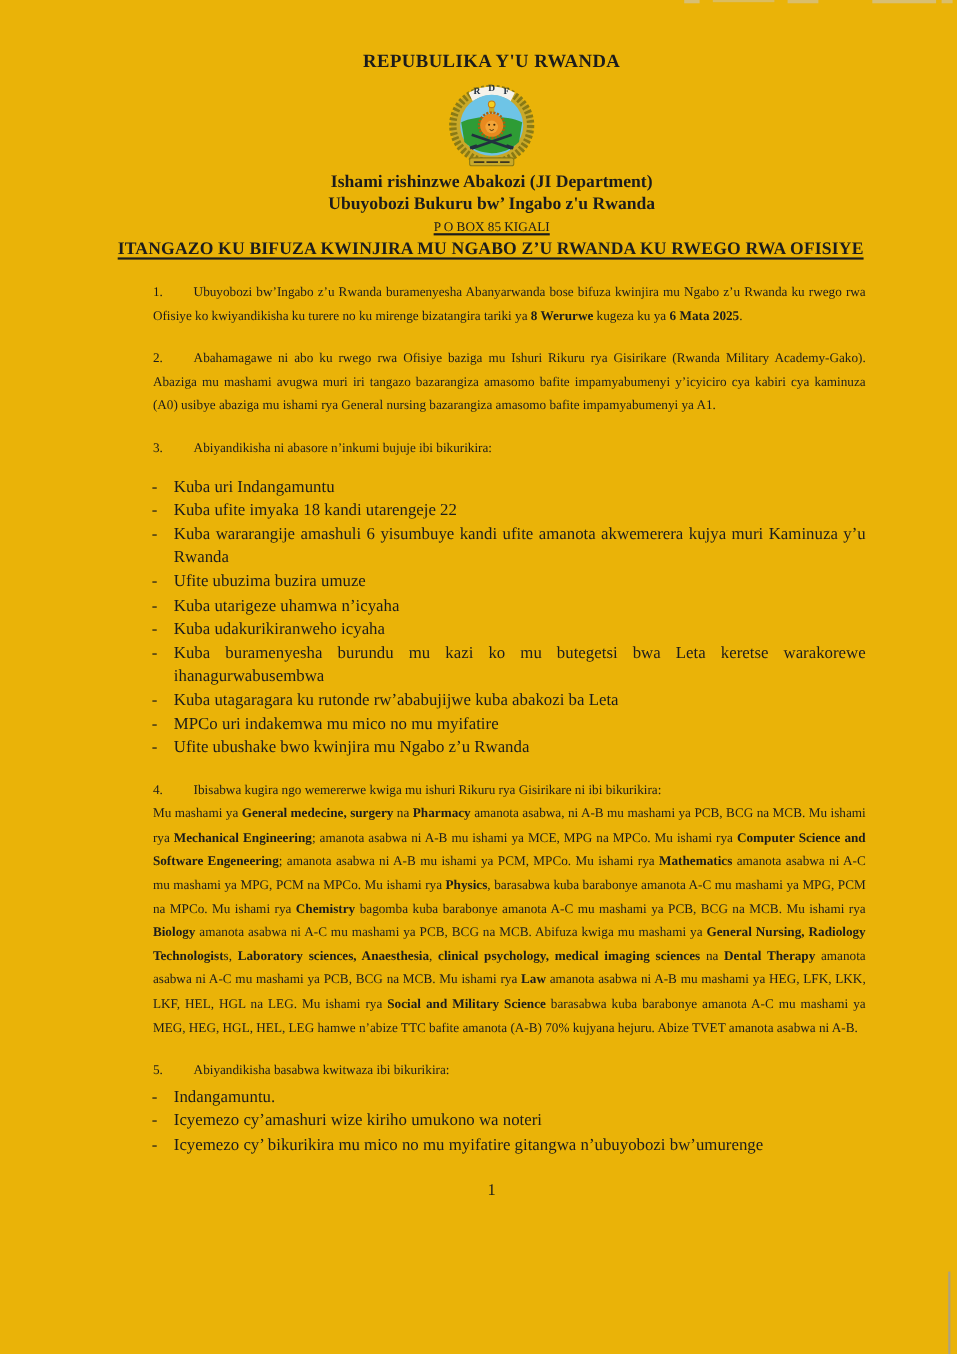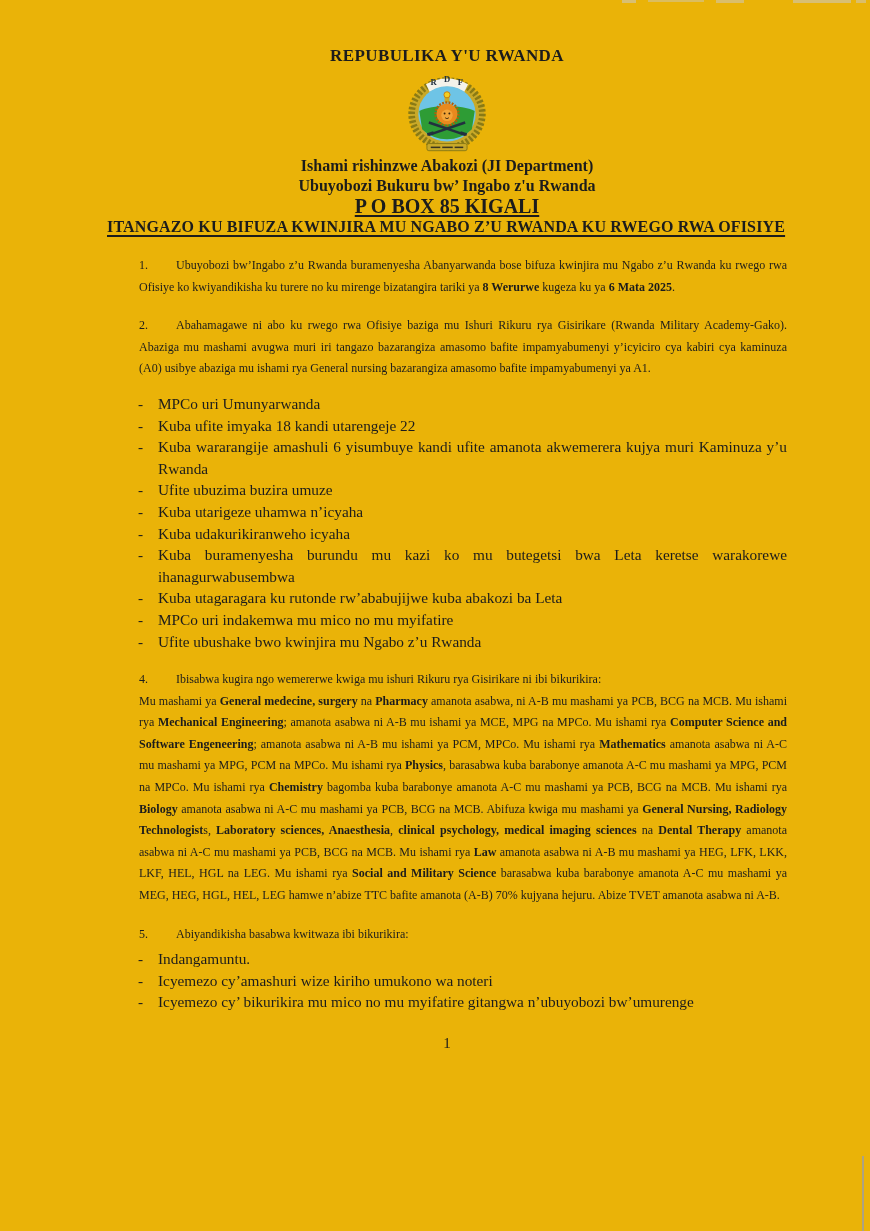--- a/index.html
+++ b/index.html
@@ -21,21 +21,21 @@
   .header { text-align: center; padding-top: 46px; }
   .republic {
     font-weight: bold;
     font-size: 17px;
     letter-spacing: 0.4px;
     line-height: 20px;
   }
   .emblem { display: block; margin: 3px auto 1px auto; width: 98px; height: 86px; }
   .orgline { font-weight: bold; font-size: 16px; line-height: 20px; }
   .pobox {
-    font-weight: bold; font-size: 20px; line-height: 20px;
+    font-weight: normal; font-size: 12px; line-height: 20px;
     text-decoration: underline; text-decoration-thickness: 1.5px; text-underline-offset: 2px;
   }
   .title {
     font-weight: bold;
     font-size: 16px;
     letter-spacing: 0.15px;
     line-height: 22px;
     text-decoration: underline;
     text-decoration-thickness: 2px;
     text-underline-offset: 3px;
@@ -125,24 +125,25 @@
       <div class="orgline">Ishami rishinzwe Abakozi (JI Department)</div>
       <div class="orgline">Ubuyobozi Bukuru bw’ Ingabo z'u Rwanda</div>
       <div class="pobox">P O BOX 85 KIGALI</div>
     </div>
 
     <div class="title">ITANGAZO KU BIFUZA KWINJIRA MU NGABO Z’U RWANDA KU RWEGO RWA OFISIYE</div>
 
     <div class="sections">
         <div class="para"><span class="pnum">1.</span><span>Ubuyobozi bw’Ingabo z’u Rwanda buramenyesha Abanyarwanda bose bifuza kwinjira mu Ngabo z’u Rwanda ku rwego rwa Ofisiye ko kwiyandikisha ku turere no ku mirenge bizatangira tariki ya </span><b>8 Werurwe</b><span> kugeza ku ya </span><b>6 Mata 2025</b><span>.</span></div>
         <div class="para"><span class="pnum">2.</span><span>Abahamagawe ni abo ku rwego rwa Ofisiye baziga mu Ishuri Rikuru rya Gisirikare (Rwanda Military Academy-Gako).  Abaziga mu mashami avugwa muri iri tangazo bazarangiza amasomo bafite impamyabumenyi y’icyiciro cya kabiri cya kaminuza (A0) usibye abaziga mu ishami rya General nursing bazarangiza amasomo bafite impamyabumenyi ya A1.</span></div>
+        <div class="para"><span class="pnum">3.</span><span>Abiyandikisha ni abasore n’inkumi bujuje ibi bikurikira:</span></div>
         <div class="list">
           <div class="li">
             <span class="dash">-</span>
-            <div class="litext"><span>MPCo uri Umunyarwanda</span></div>
+            <div class="litext"><span>Kuba uri Indangamuntu</span></div>
           </div>
           <div class="li">
             <span class="dash">-</span>
             <div class="litext"><span>Kuba ufite imyaka 18 kandi utarengeje 22</span></div>
           </div>
           <div class="li">
             <span class="dash">-</span>
             <div class="litext"><span>Kuba wararangije amashuli 6 yisumbuye kandi ufite amanota akwemerera kujya muri Kaminuza y’u Rwanda</span></div>
           </div>
           <div class="li">

